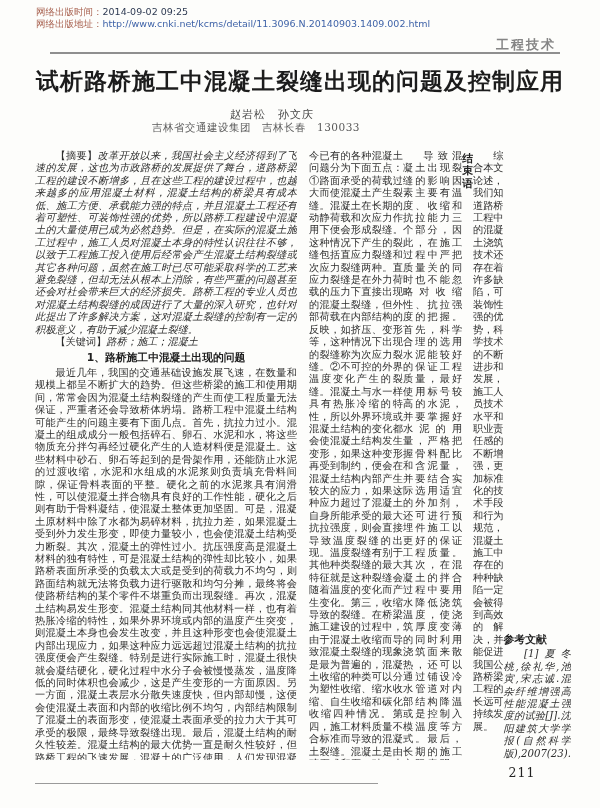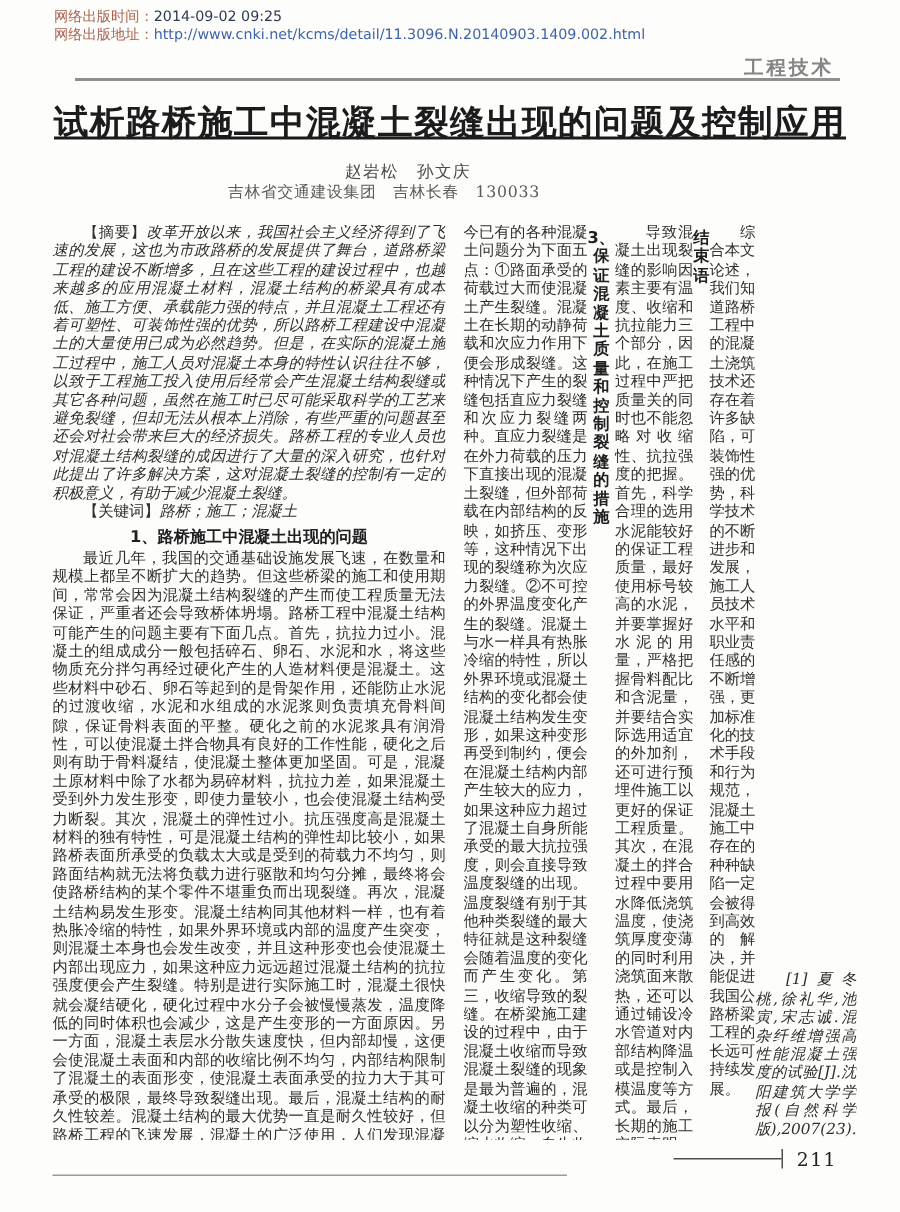--- a/index.html
+++ b/index.html
@@ -30,21 +30,20 @@
   .head-rule {
     position:absolute; top:52px; left:50px; width:510px; height:2px;
     background:#8f8f8f;
   }
   
   .title {
     position:absolute; top:66px; left:0; width:600px; text-align:center;
     font-family:"DejaVu Sans", sans-serif;
     font-size:23px; font-weight:bold; color:#1c1c1c; letter-spacing:1px;
     white-space:nowrap;
-    text-decoration:underline;
   }
   .authors {
     position:absolute; top:107px; left:0; width:544px; text-align:center;
     font-size:11px; color:#4a4a4a; letter-spacing:1px;
   }
   .affiliation {
     position:absolute; top:121px; left:0; width:512px; text-align:center;
     font-size:10.5px; color:#5a5a5a; letter-spacing:0.5px;
   }
   
@@ -79,21 +78,21 @@
     font-family:"DejaVu Sans", sans-serif;
     font-size:30px; color:#e8793a; opacity:0.82; letter-spacing:2px;
     white-space:nowrap; z-index:5;
   }
   .bottom-rule {
     position:absolute; left:35px; top:783px; width:343px; height:1px;
     background:#9a9a9a;
   }
   .pagenum-group {
     position:absolute; right:42px; top:765px;
-    display:flex; align-items:center; height:14px;
+    display:flex; align-items:center; height:14px;flex-direction:column;
   }
   .pagenum-line { width:72px; height:1px; background:#4d4d4d; }
   .pagenum-tick { width:1.5px; height:13px; background:#4d4d4d; margin-right:9px; }
   .pagenum { font-size:12.5px; color:#222; letter-spacing:1px; }
 </style>
 </head>
 <body>
 
 <div class="page">
 
@@ -118,25 +117,25 @@
     <div class="col">
       <p class="kai"><span class="label-bold">【摘要】</span><span>改革开放以来，我国社会主义经济得到了飞速的发展，这也为市政路桥的发展提供了舞台，道路桥梁工程的建设不断增多，且在这些工程的建设过程中，也越来越多的应用混凝土材料，混凝土结构的桥梁具有成本低、施工方便、承载能力强的特点，并且混凝土工程还有着可塑性、可装饰性强的优势，所以路桥工程建设中混凝土的大量使用已成为必然趋势。但是，在实际的混凝土施工过程中，施工人员对混凝土本身的特性认识往往不够，以致于工程施工投入使用后经常会产生混凝土结构裂缝或其它各种问题，虽然在施工时已尽可能采取科学的工艺来避免裂缝，但却无法从根本上消除，有些严重的问题甚至还会对社会带来巨大的经济损失。路桥工程的专业人员也对混凝土结构裂缝的成因进行了大量的深入研究，也针对此提出了许多解决方案，这对混凝土裂缝的控制有一定的积极意义，有助于减少混凝土裂缝。</span></p>
       <p class="kai"><span class="label-bold">【关键词】</span><span>路桥；施工；混凝土</span></p>
       <div class="sec-heading">1、路桥施工中混凝土出现的问题</div>
       <p>最近几年，我国的交通基础设施发展飞速，在数量和规模上都呈不断扩大的趋势。但这些桥梁的施工和使用期间，常常会因为混凝土结构裂缝的产生而使工程质量无法保证，严重者还会导致桥体坍塌。路桥工程中混凝土结构可能产生的问题主要有下面几点。首先，抗拉力过小。混凝土的组成成分一般包括碎石、卵石、水泥和水，将这些物质充分拌匀再经过硬化产生的人造材料便是混凝土。这些材料中砂石、卵石等起到的是骨架作用，还能防止水泥的过渡收缩，水泥和水组成的水泥浆则负责填充骨料间隙，保证骨料表面的平整。硬化之前的水泥浆具有润滑性，可以使混凝土拌合物具有良好的工作性能，硬化之后则有助于骨料凝结，使混凝土整体更加坚固。可是，混凝土原材料中除了水都为易碎材料，抗拉力差，如果混凝土受到外力发生形变，即使力量较小，也会使混凝土结构受力断裂。其次，混凝土的弹性过小。抗压强度高是混凝土材料的独有特性，可是混凝土结构的弹性却比较小，如果路桥表面所承受的负载太大或是受到的荷载力不均匀，则路面结构就无法将负载力进行驱散和均匀分摊，最终将会使路桥结构的某个零件不堪重负而出现裂缝。再次，混凝土结构易发生形变。混凝土结构同其他材料一样，也有着热胀冷缩的特性，如果外界环境或内部的温度产生突变，则混凝土本身也会发生改变，并且这种形变也会使混凝土内部出现应力，如果这种应力远远超过混凝土结构的抗拉强度便会产生裂缝。特别是进行实际施工时，混凝土很快就会凝结硬化，硬化过程中水分子会被慢慢蒸发，温度降低的同时体积也会减少，这是产生变形的一方面原因。另一方面，混凝土表层水分散失速度快，但内部却慢，这便会使混凝土表面和内部的收缩比例不均匀，内部结构限制了混凝土的表面形变，使混凝土表面承受的拉力大于其可承受的极限，最终导致裂缝出现。最后，混凝土结构的耐久性较差。混凝土结构的最大优势一直是耐久性较好，但路桥工程的飞速发展，混凝土的广泛使用，人们发现混凝土的耐久性越来越无法满足人们的需求，抗渗性、抗冻性、抗腐蚀性是耐久性的主要表现。经过科学研究得出，混凝土的抗渗能力是非常好的，但是抗冻性和抗侵蚀性却比较差。在环境环境中承受了数次的冰冻和融化仍能恢复其本身强度和完整性的能力称为混凝土抗冻性。可一般的混凝土在环境温度小于零度时便会使膨胀力增加，使自身强度减小的同时导致裂缝产生。在酸碱盐等恶劣条件的腐蚀下表现出较好的抵抗力称为混凝土的抗侵蚀性。不过现今环境质量的不断下降，混凝土质量的偏差或是保护层厚度过小等因素的影响，都使混凝土严重的受到了二氧化碳的侵蚀，这不但会使混凝土强度降低还会使混凝土的耐久性变差。</p>
 
     </div>
 
     <div class="col right-col">
       <p class="no-indent">今已有的各种混凝土问题分为下面五点：①路面承受的荷载过大而使混凝土产生裂缝。混凝土在长期的动静荷载和次应力作用下便会形成裂缝。这种情况下产生的裂缝包括直应力裂缝和次应力裂缝两种。直应力裂缝是在外力荷载的压力下直接出现的混凝土裂缝，但外部荷载在内部结构的反映，如挤压、变形等，这种情况下出现的裂缝称为次应力裂缝。②不可控的外界温度变化产生的裂缝。混凝土与水一样具有热胀冷缩的特性，所以外界环境或混凝土结构的变化都会使混凝土结构发生变形，如果这种变形再受到制约，便会在混凝土结构内部产生较大的应力，如果这种应力超过了混凝土自身所能承受的最大抗拉强度，则会直接导致温度裂缝的出现。温度裂缝有别于其他种类裂缝的最大特征就是这种裂缝会随着温度的变化而产生变化。第三，收缩导致的裂缝。在桥梁施工建设的过程中，由于混凝土收缩而导致混凝土裂缝的现象是最为普遍的，混凝土收缩的种类可以分为塑性收缩、缩水收缩、自生收缩和碳化收缩四种情况。第四，施工材料质量不合标准而导致的混凝土裂缝。混凝土是由碎石或卵石、砂、水泥和水掺合再加上外加剂所组成，而如果材料质量不过关，那么就会导致混凝土结构出现裂缝。第五，施工质量导致的混凝土结构裂缝。在公路桥梁施工建设的过程中，混凝土结构浇筑、预制构件的制作、起模、运输等环节一旦出现施工工艺不合理、施工工艺质量不合格等情况同样也会引起混凝土结构的裂缝。</p>
-      <div class="sec-heading">3、保证混凝土质量和控制裂缝的措施</div>
       <p>导致混凝土出现裂缝的影响因素主要有温度、收缩和抗拉能力三个部分，因此，在施工过程中严把质量关的同时也不能忽略对收缩性、抗拉强度的把握。首先，科学合理的选用水泥能较好的保证工程质量，最好使用标号较高的水泥，并要掌握好水泥的用量，严格把握骨料配比和含泥量，并要结合实际选用适宜的外加剂，还可进行预埋件施工以更好的保证工程质量。其次，在混凝土的拌合过程中要用水降低浇筑温度，使浇筑厚度变薄的同时利用浇筑面来散热，还可以通过铺设冷水管道对内部结构降温或是控制入模温度等方式。最后，长期的施工实际表明，混凝土的裂缝大多为具有深度差的表层裂缝，而这种裂缝的成因主要为温度的突变，尤其是我国的东北地区，冬夏温差极大更易出现混凝土结构的裂缝。所以，为避免混凝土表面裂缝的出现，必须做好混凝土表面的保温措施，以防止温度突变或是内外温差过高而产生裂缝。</p>
       <div class="sec-heading">结束语</div>
       <p>综合本文论述，我们知道路桥工程中的混凝土浇筑技术还存在着许多缺陷，可装饰性强的优势，科学技术的不断进步和发展，施工人员技术水平和职业责任感的不断增强，更加标准化的技术手段和行为规范，混凝土施工中存在的种种缺陷一定会被得到高效的解决，并能促进我国公路桥梁工程的长远可持续发展。</p>
       <div class="references">
+        <div class="ref-heading">参考文献</div>
         <p class="ref-item">[1]夏冬桃,徐礼华,池寅,宋志诚.混杂纤维增强高性能混凝土强度的试验[J].沈阳建筑大学学报(自然科学版),2007(23).</p>
 
       </div>
     </div>
 
   </div>
 
   <div class="bottom-rule"></div>
   <div class="pagenum-group">
     <span class="pagenum-line"></span>

